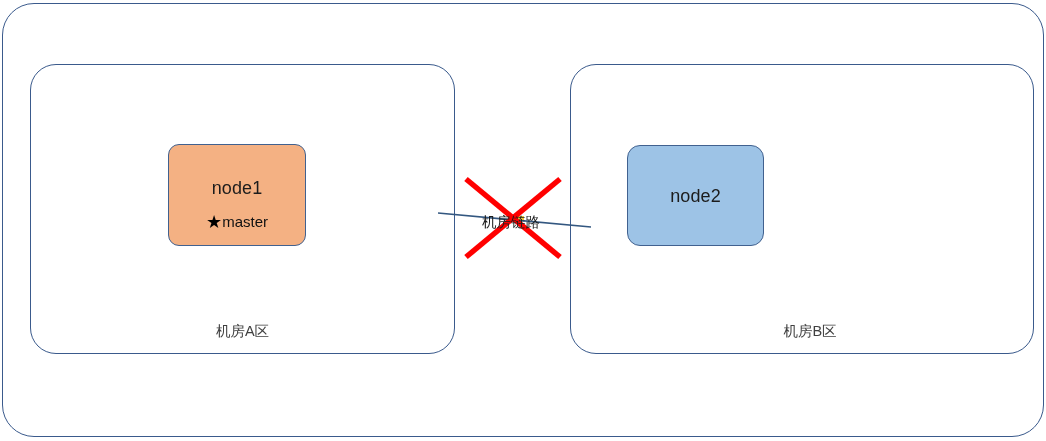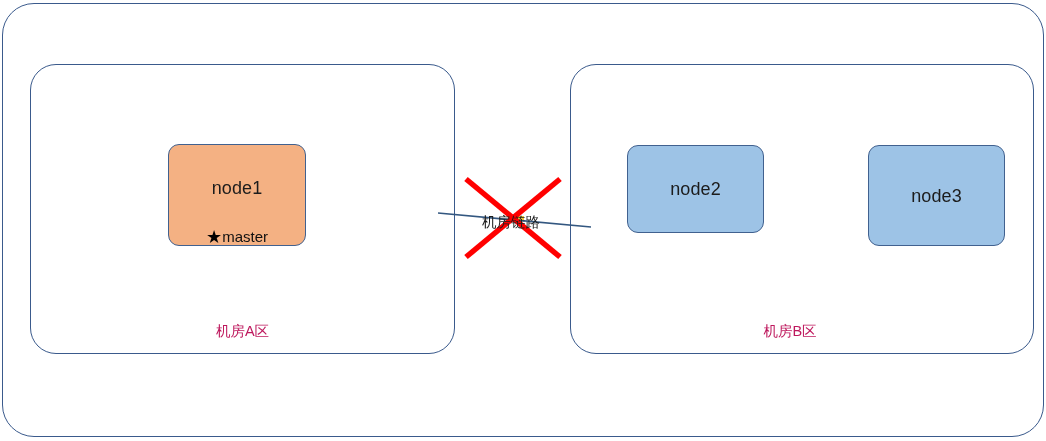--- a/index.html
+++ b/index.html
@@ -58,22 +58,22 @@
     border-radius: 11px;
     box-sizing: border-box;
     display: flex;
     flex-direction: column;
     align-items: center;
     justify-content: center;
   }
   .node-orange { background: #F4B183; }
   .node-blue   { background: #9DC3E6; }
 
-  .node-1 { left: 168px; top: 144px; width: 138px; height: 102px; justify-content: space-between; padding-top: 34px; }
-  .node-2 { left: 627px; top: 145px; width: 137px; height: 88px; }
+  .node-1 { left: 168px; top: 144px; width: 138px; height: 102px; justify-content: flex-start; padding-top: 34px; }
+  .node-2 { left: 627px; top: 145px; width: 137px; height: 101px; border-radius: 13px; }
   .node-3 { left: 868px; top: 145px; width: 137px; height: 101px; }
 
   .node-label {
     font-size: 18px;
     line-height: 1;
     color: #1c1c1c;
     letter-spacing: 0.1px;
   }
   .master-row {
     display: flex;
@@ -92,26 +92,26 @@
   .master-text {
     font-size: 15px;
     line-height: 1;
     color: #111111;
   }
 
   
   .caption {
     position: absolute;
     font-size: 14.5px;
-    color: #be185d;
+    color: #404040;
     text-align: center;
     white-space: nowrap;
   }
   .caption-zone-a { left: 30px; top: 322px; width: 425px; }
-  .caption-zone-b { left: 558px; top: 322px; width: 464px; }
+  .caption-zone-b { left: 578px; top: 322px; width: 464px; }
   .caption-cluster { left: 2px; top: 404px; width: 1042px; }
 
   
   .overlay-svg {
     position: absolute;
     left: 0;
     top: 0;
     width: 1046px;
     height: 441px;
     pointer-events: none;
@@ -143,23 +143,20 @@
     <span class="master-row">
       <span class="star-icon">★</span>
       <span class="master-text">master</span>
     </span>
   </div>
 
   <div class="node node-blue node-2">
     <span class="node-label">node2</span>
   </div>
 
-  <div class="node node-blue node-3">
-    <span class="node-label">node3</span>
-  </div>
 
   <svg class="overlay-svg" viewBox="0 0 1046 441">
 
     <line x1="438" y1="213" x2="591" y2="227" stroke="#335780" stroke-width="1.6"></line>
 
     <rect x="517" y="216" width="7" height="4" fill="#E8C53C"></rect>
 
     <g>
       <line x1="466" y1="179" x2="560" y2="257" stroke="#FF0000" stroke-width="5.5" stroke-linecap="butt"></line>
       <line x1="560" y1="179" x2="466" y2="257" stroke="#FF0000" stroke-width="5.5" stroke-linecap="butt"></line>

